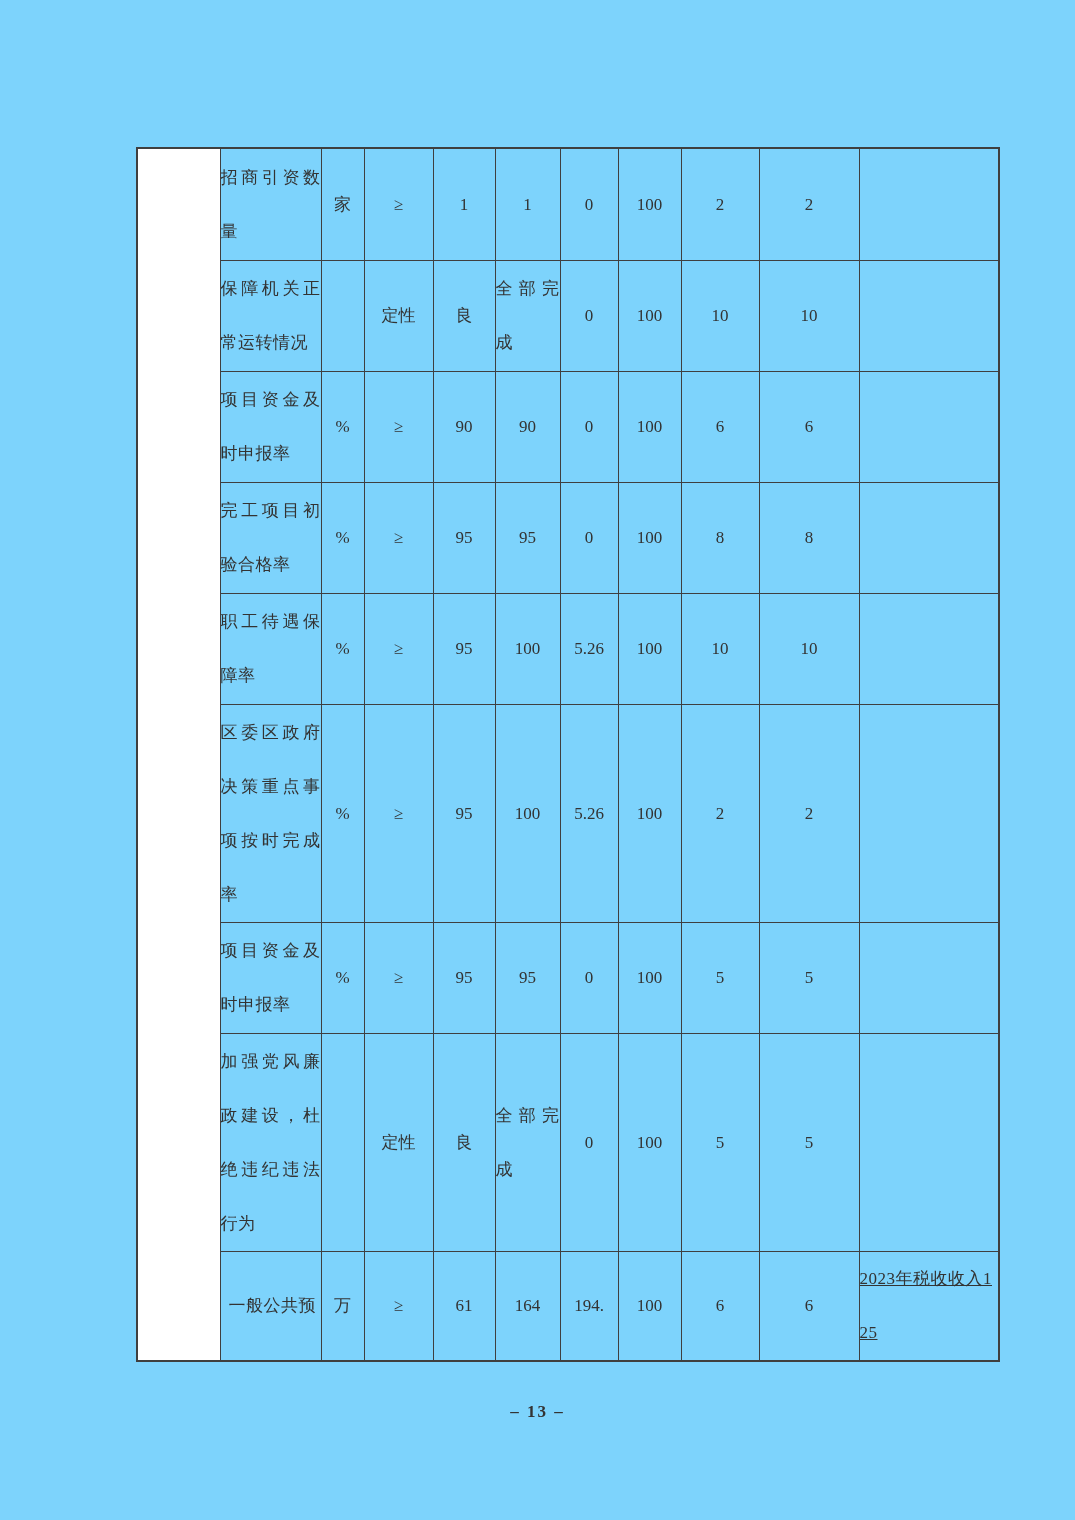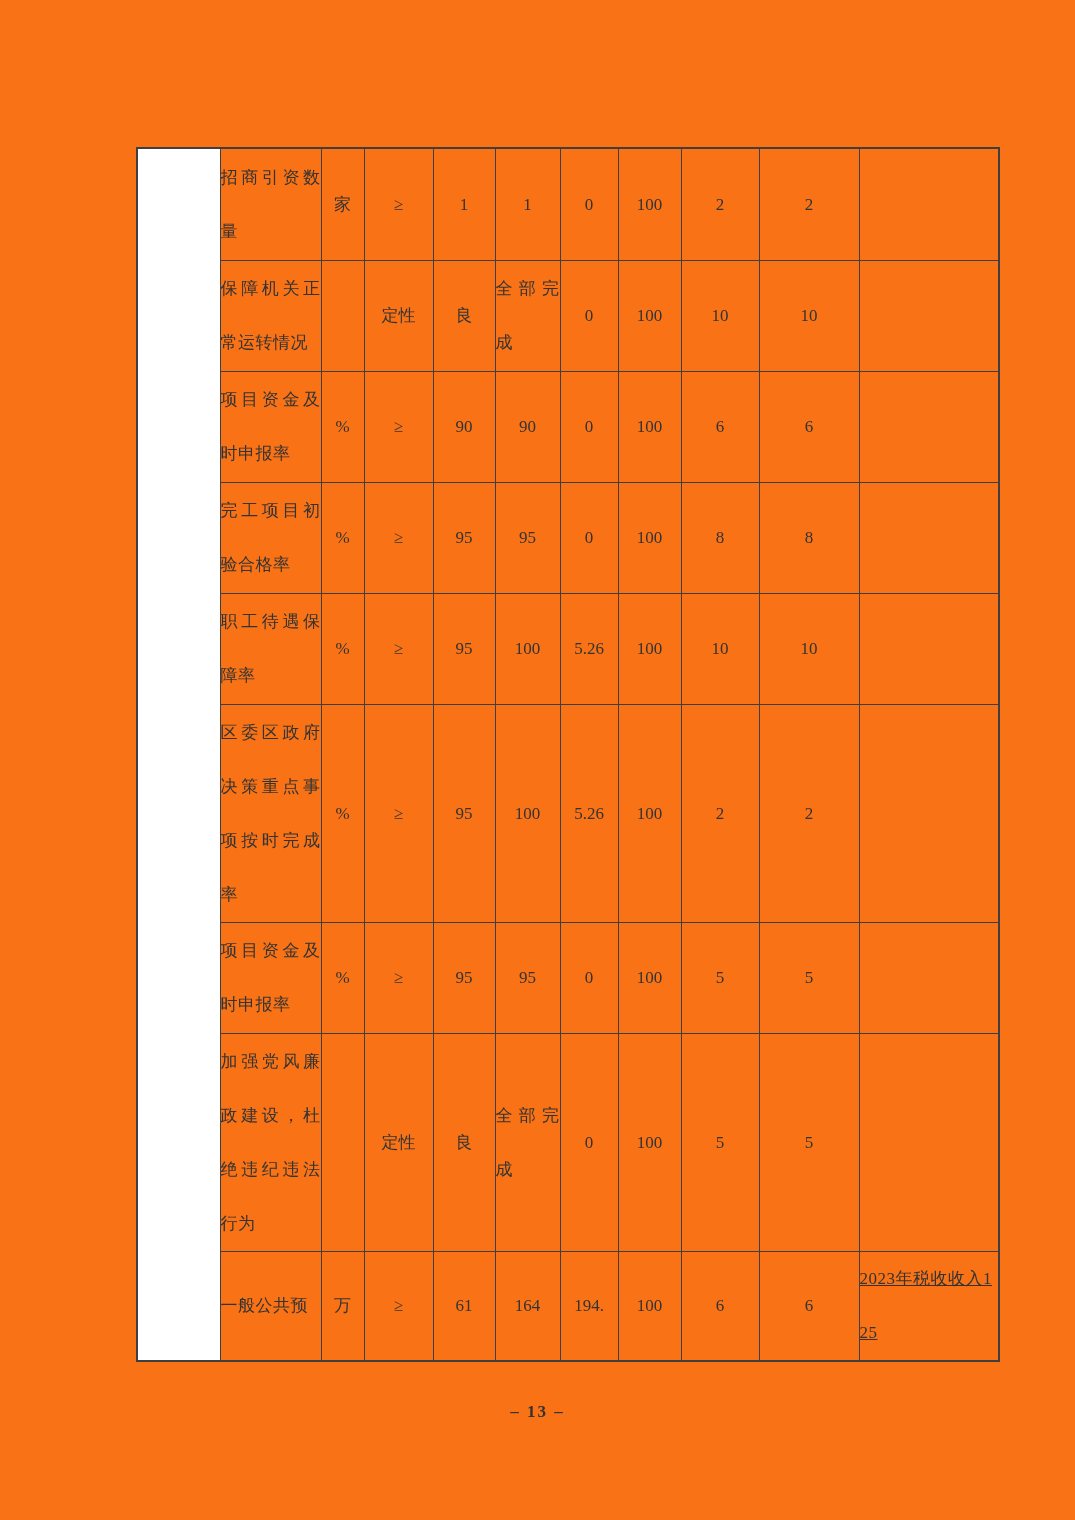--- a/index.html
+++ b/index.html
@@ -1,19 +1,19 @@
 <!DOCTYPE html>
 <html><head>
 <meta charset="utf-8">
 <style>
   html,body{margin:0;padding:0;background:#ffffff;}
   .page{
     position:relative;
     width:1075px;height:1520px;
-    background:#f97316;
+    background:#7dd3fc;
     font-family:"Liberation Serif","DejaVu Serif",serif;
     color:#333333;
     overflow:hidden;
   }
   table.perf{
     position:absolute;
     left:136px;top:147px;
     width:862px;
     border-collapse:collapse;
     table-layout:fixed;
@@ -190,21 +190,21 @@
       <td class="ctr">良</td>
       <td class="jact">全部完成</td>
       <td class="ctr">0</td>
       <td class="ctr">100</td>
       <td class="ctr">5</td>
       <td class="ctr">5</td>
       <td class="remark"></td>
     </tr>
 
     <tr class="h55">
-      <td class="ind" style="line-height:20px;">一般公共预</td>
+      <td class="ind" style="line-height:20px;padding-left:8px;">一般公共预</td>
       <td class="ctr" style="line-height:20px;">万</td>
       <td class="ctr" style="line-height:20px;">≥</td>
       <td class="ctr" style="line-height:20px;">61</td>
       <td class="ctr" style="line-height:20px;">164</td>
       <td class="ctr" style="line-height:20px;">194.</td>
       <td class="ctr" style="line-height:20px;">100</td>
       <td class="ctr" style="line-height:20px;">6</td>
       <td class="ctr" style="line-height:20px;">6</td>
       <td class="remark">2023年税收收入125</td>
     </tr>

